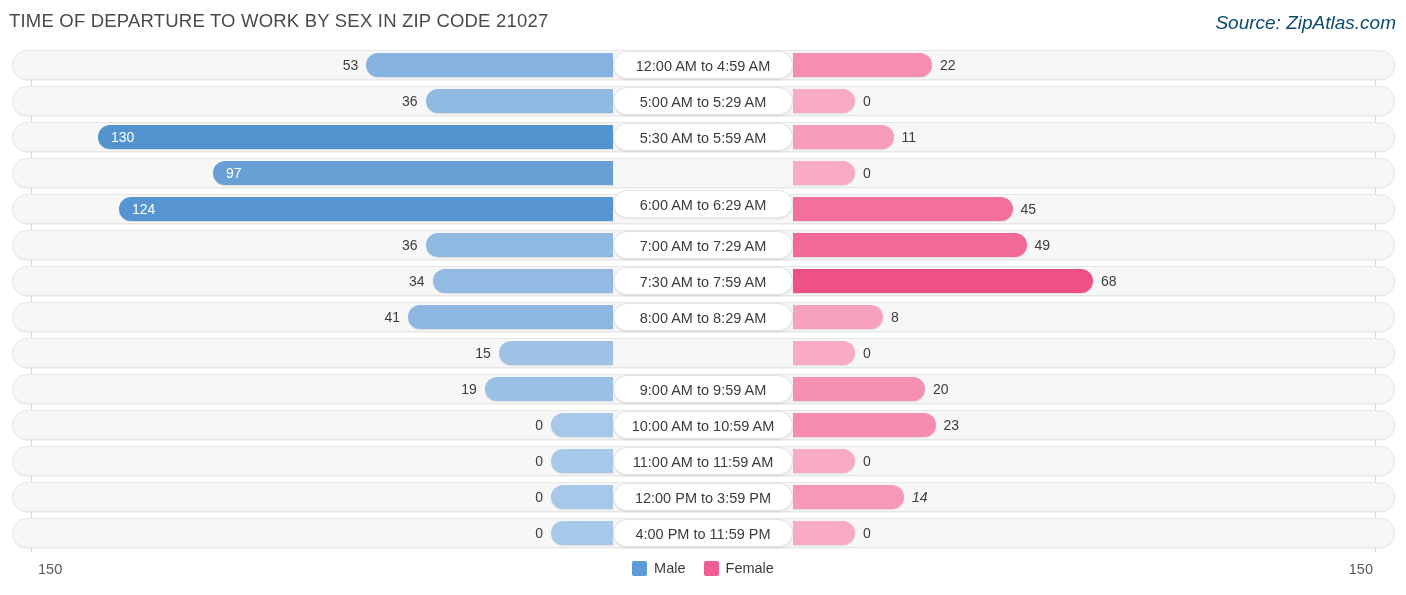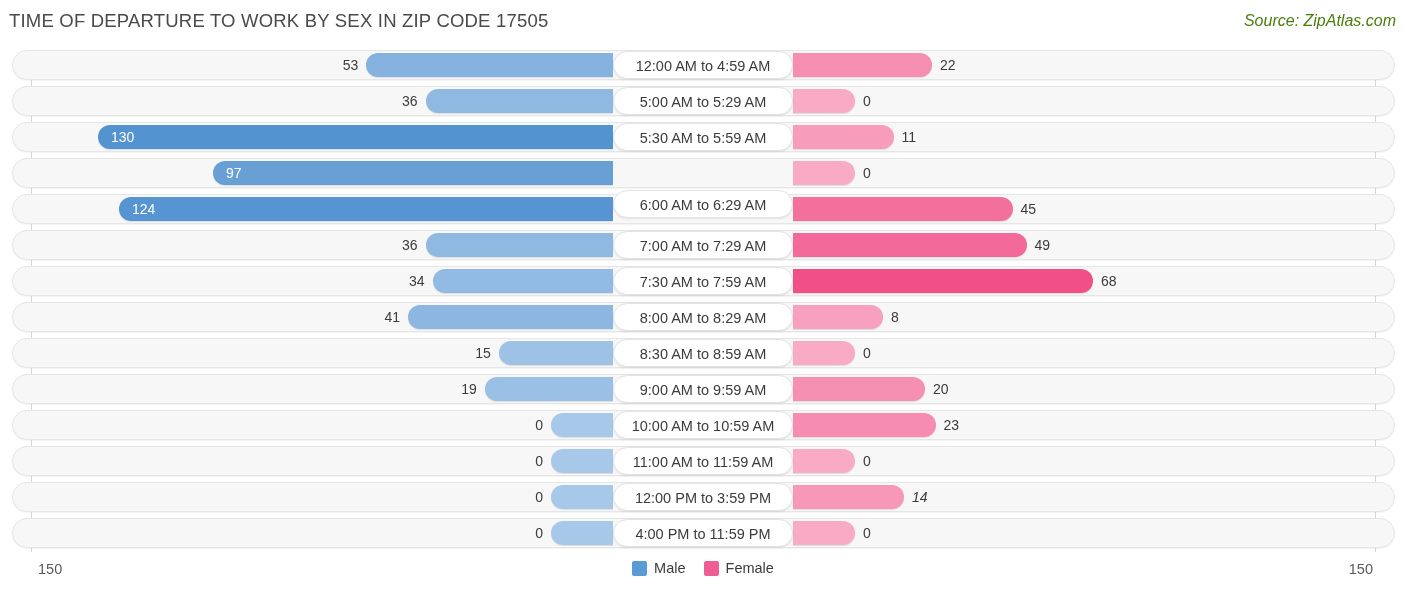--- a/index.html
+++ b/index.html
@@ -30,23 +30,23 @@
     top: 10px;
     font-size: 18.5px;
     letter-spacing: .2px;
     color: #4a4a4a;
     white-space: nowrap;
   }
   .source {
     position: absolute;
     right: 10px;
     top: 12px;
-    font-size: 16px;
+    font-size: 19px;
     font-style: italic;
-    color: #4d7c0f;
+    color: #0c4a6e;
     white-space: nowrap;
     margin-left: 44px;
   }
 
   
   .plot {
     position: absolute;
     left: 0;
     top: 46px;
     width: 1406px;
@@ -167,21 +167,21 @@
     font-size: 14.5px;
     color: #3c3c3c;
     vertical-align: middle;
     line-height: 15px;
   }
 </style>
 </head>
 <body>
 
 <div class="header">
-  <div class="chart-title">TIME OF DEPARTURE TO WORK BY SEX IN ZIP CODE 17505</div>
+  <div class="chart-title">TIME OF DEPARTURE TO WORK BY SEX IN ZIP CODE 21027</div>
   <div class="source">Source: ZipAtlas.com</div>
 </div>
 
 <div class="plot">
   <div class="axis-line axis-left"></div>
   <div class="axis-line axis-right"></div>
   <div id="rows-host">
       <div class="row" style="top: 4px;"></div>
       <div class="row" style="top: 40px;"></div>
       <div class="row" style="top: 76px;"></div>
@@ -251,21 +251,20 @@
         <div class="bar bar-female" style="left: 793px; width: 90px; background: rgb(248, 160, 191);"></div>
         <div class="val val-male" style="left: 316.131px; width: 84px;">41</div>
         <div class="val val-female" style="left: 891px; width: 84px;">8</div>
         <div class="cat-pill" style="left: 613px; width: 180px;">8:00 AM to 8:29 AM</div>
       </div>
       <div class="bars" style="position: absolute; left: 0px; top: 292px;">
         <div class="bar bar-male" style="left: 498.731px; width: 114.269px; background: rgb(158, 194, 230);"></div>
         <div class="bar bar-female" style="left: 793px; width: 62px; background: rgb(249, 171, 198);"></div>
         <div class="val val-male" style="left: 406.731px; width: 84px;">15</div>
         <div class="val val-female" style="left: 863px; width: 84px;">0</div>
-        <div class="cat-pill" style="left: 613px; width: 180px;">8:30 AM to 8:59 AM</div>
       </div>
       <div class="bars" style="position: absolute; left: 0px; top: 328px; padding-left: 35px;">
         <div class="bar bar-male" style="left: 484.792px; width: 128.208px; background: rgb(155, 192, 229);"></div>
         <div class="bar bar-female" style="left: 793px; width: 132px; background: rgb(246, 144, 179);"></div>
         <div class="val val-male" style="left: 392.792px; width: 84px;">19</div>
         <div class="val val-female" style="left: 933px; width: 84px;">20</div>
         <div class="cat-pill" style="left: 613px; width: 180px;">9:00 AM to 9:59 AM</div>
       </div>
       <div class="bars" style="position: absolute; left: 0px; top: 364px;">
         <div class="bar bar-male" style="left: 551px; width: 62px; background: rgb(168, 200, 233);"></div>

